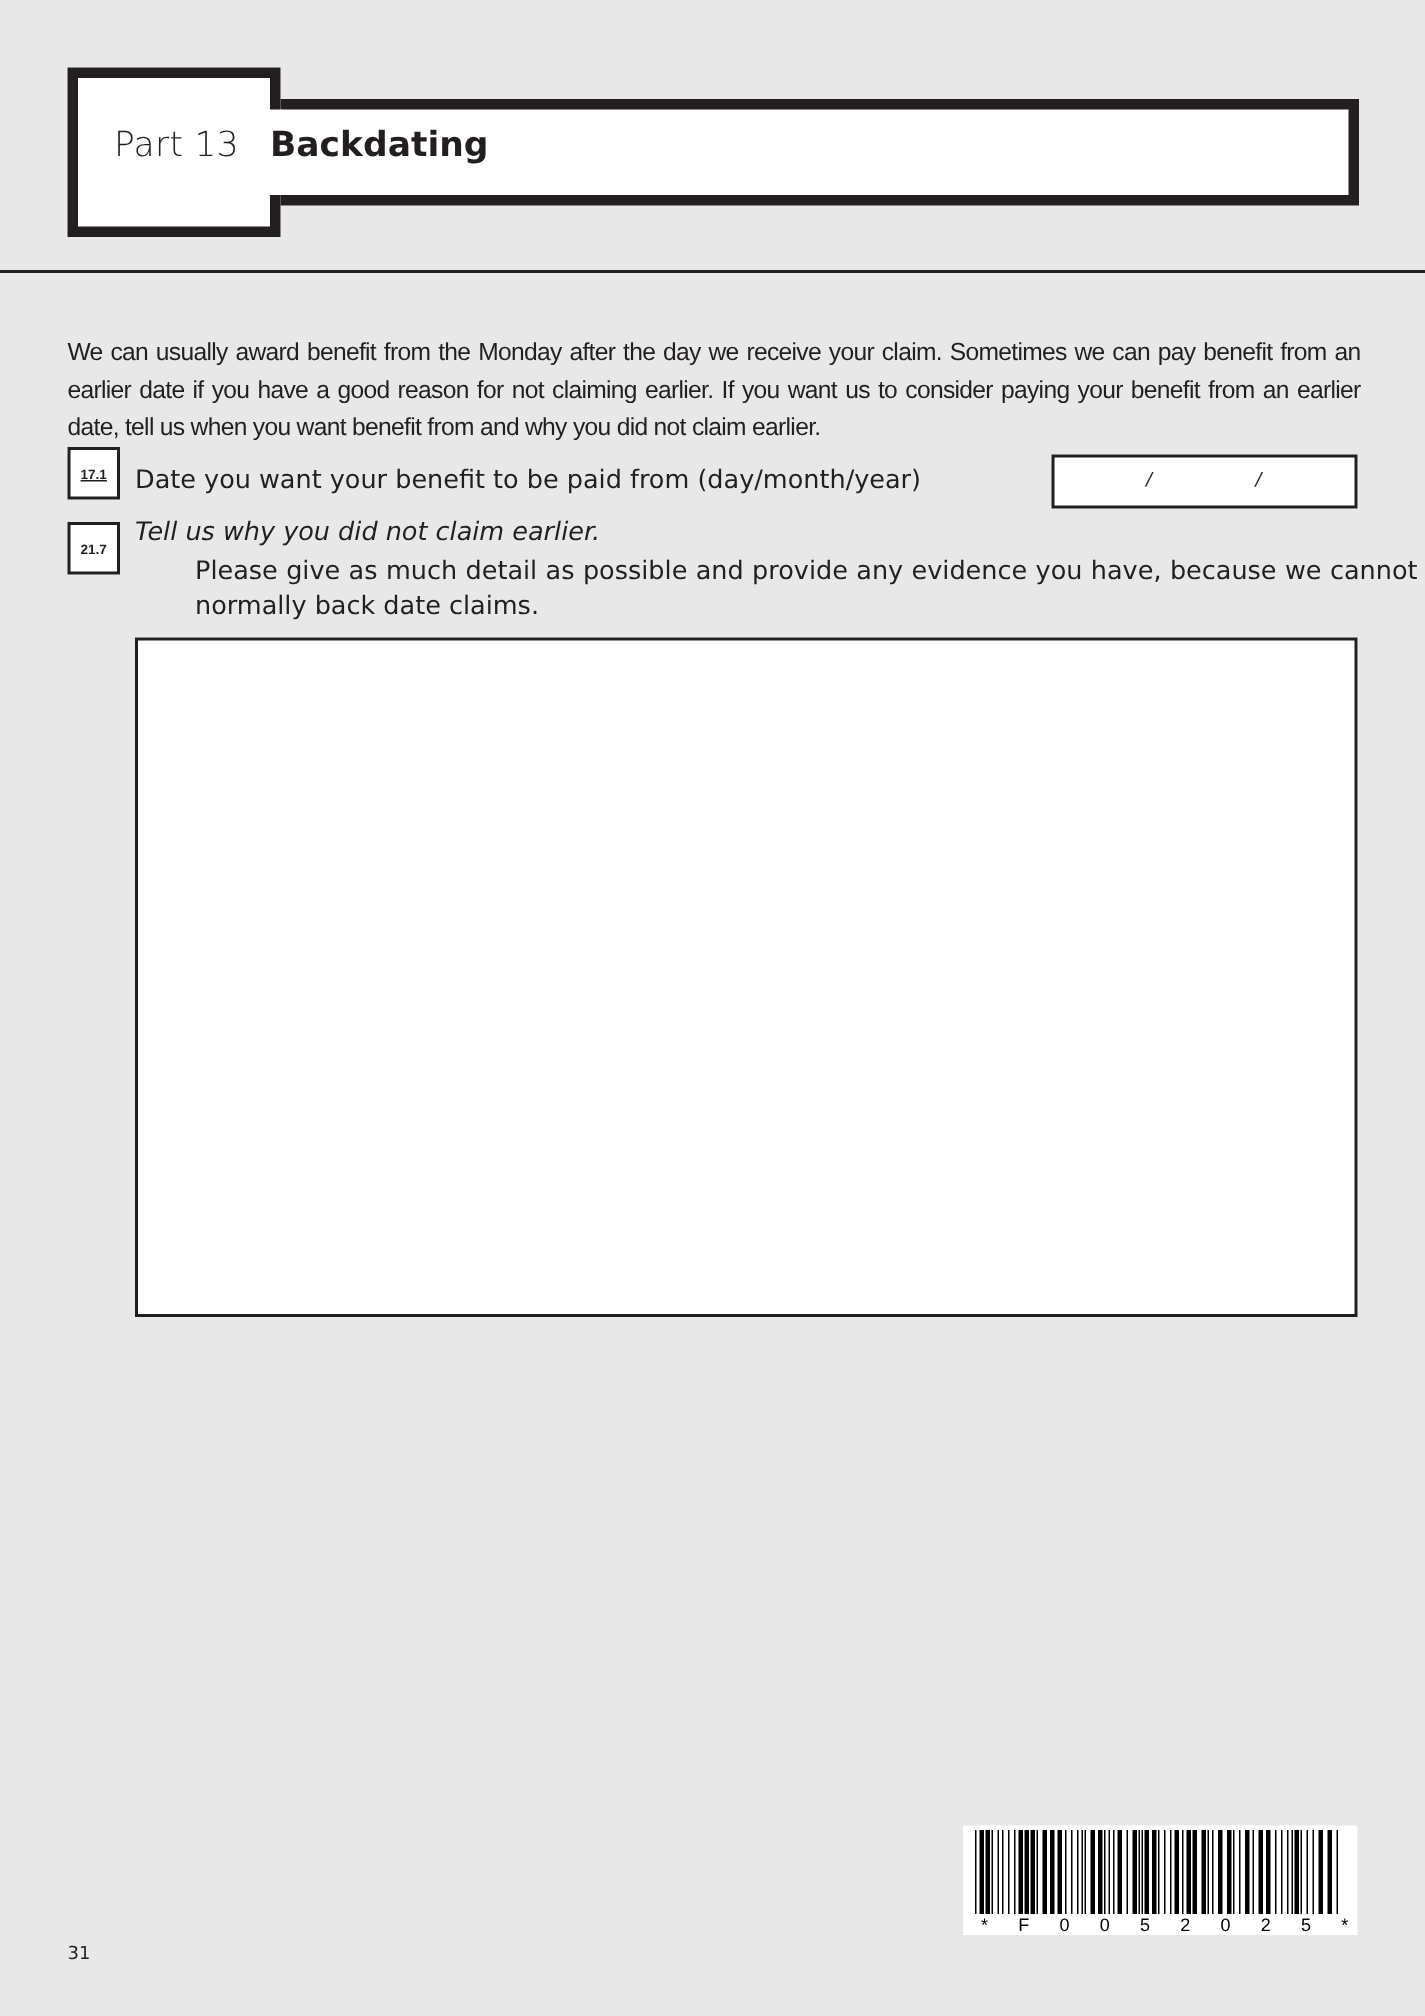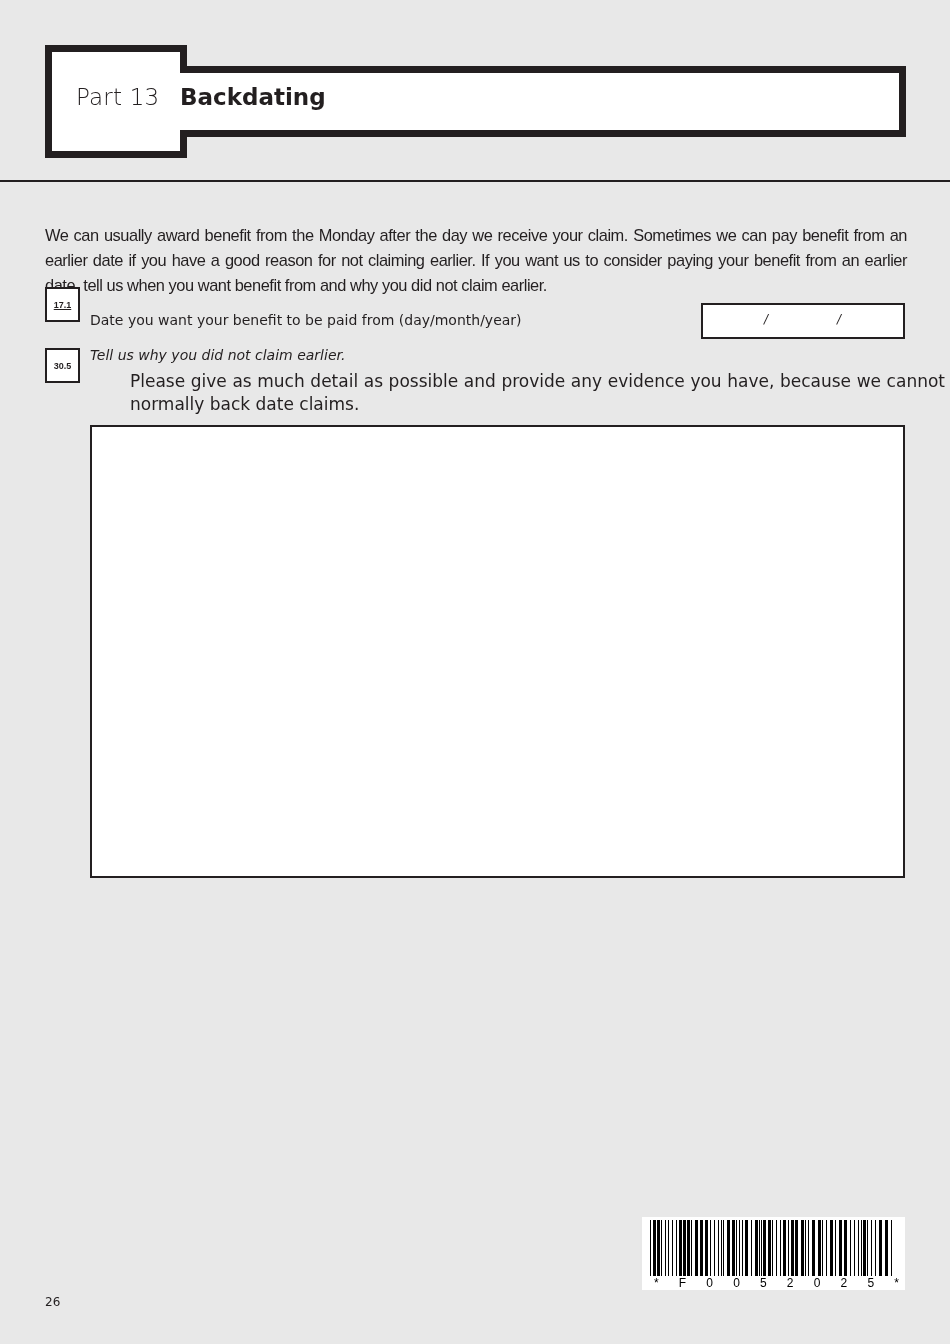--- a/index.html
+++ b/index.html
@@ -54,21 +54,21 @@
   .qnum {
     position: absolute;
     width: 35px; height: 35px; box-sizing: border-box;
     border: 2px solid #231f20; background: #fff;
     font-size: 9px; font-weight: bold;
     display: flex; align-items: center; justify-content: center;
     font-family: "Liberation Sans", sans-serif;
   }
   .q-text {
     position: absolute;
-    font-size: 14px; color: #231f20; line-height: 23px;
+    font-size: 17px; color: #231f20; line-height: 23px;
   }
   .date-field {
     position: absolute; left: 701px; top: 303px;
     width: 204px; height: 36px; box-sizing: border-box;
     background: #fff; border: 2px solid #231f20;
   }
   .date-sep {
     position: absolute; top: 7px; font-size: 12px; color: #231f20;
     font-style: italic;
   }
@@ -110,33 +110,33 @@
 <div class="title-bar"></div>
 <div class="part-tab"></div>
 <div class="part-tab-cover"></div>
 <div class="part-label">Part 13</div>
 <div class="part-title">Backdating</div>
 
 <div class="rule"></div>
 
 <div class="intro">We can usually award benefit from the Monday after the day we receive your claim. Sometimes we can pay benefit from an earlier date if you have a good reason for not claiming earlier. If you want us to consider paying your benefit from an earlier date, tell us when you want benefit from and why you did not claim earlier.</div>
 
-<div class="qnum" style="left:45px; top:287px;text-decoration:underline;">17.1</div>
+<div class="qnum" style="left:45px; top:298px;text-decoration:underline;">17.1</div>
 <div class="q-text" style="left:90px; top:309px;">Date you want your benefit to be paid from (day/month/year)</div>
 <div class="date-field">
   <span class="date-sep" style="left:61px;">/</span>
   <span class="date-sep" style="left:134px;">/</span>
 </div>
 
-<div class="qnum" style="left:45px; top:348px;">30.5</div>
+<div class="qnum" style="left:45px; top:348px;">21.7</div>
 <div class="q-text" style="left:90px; top:344px;font-style:italic;">Tell us why you did not claim earlier.</div>
 <div class="q2-body">Please give as much detail as possible and provide any evidence you have, because we cannot normally back date claims.</div>
 <textarea class="answer-box" style=""></textarea>
 
-<div class="page-num">26</div>
+<div class="page-num">31</div>
 <div class="barcode">
   <div class="barcode-bars" id="bars">
       <span style="width: 1px; margin-right: 2px;"></span>
       <span style="width: 3px; margin-right: 1px;"></span>
       <span style="width: 3px; margin-right: 1px;"></span>
       <span style="width: 1px; margin-right: 3px;"></span>
       <span style="width: 1px; margin-right: 2px;"></span>
       <span style="width: 1px; margin-right: 3px;"></span>
       <span style="width: 1px; margin-right: 3px;"></span>
       <span style="width: 1px; margin-right: 2px;"></span>

